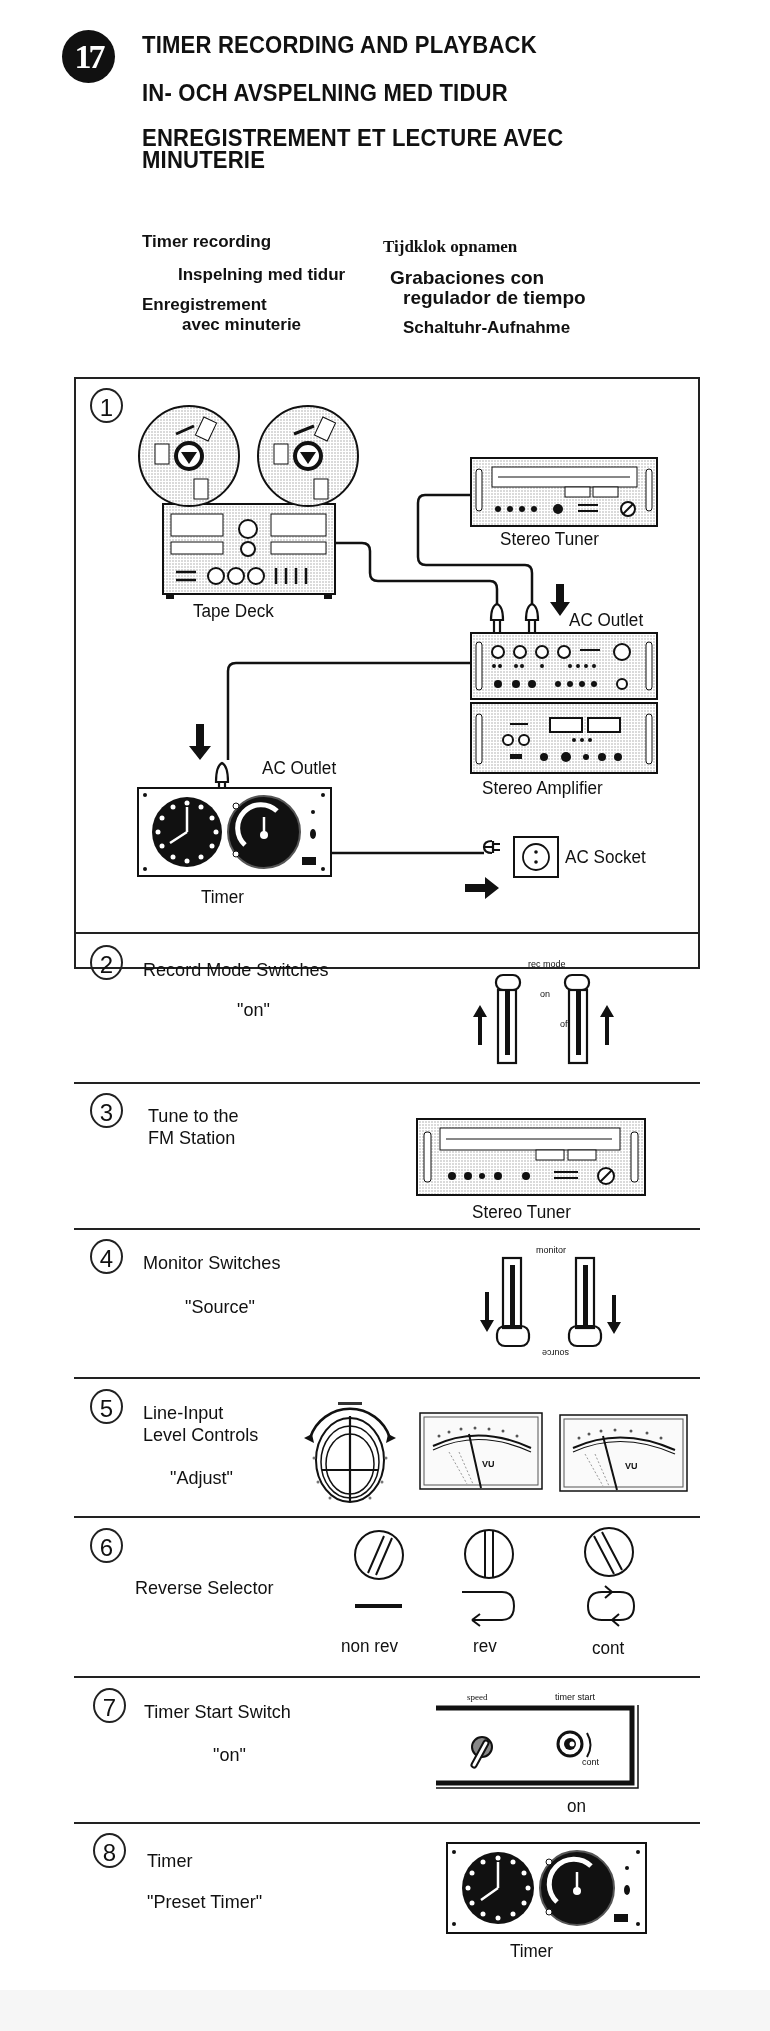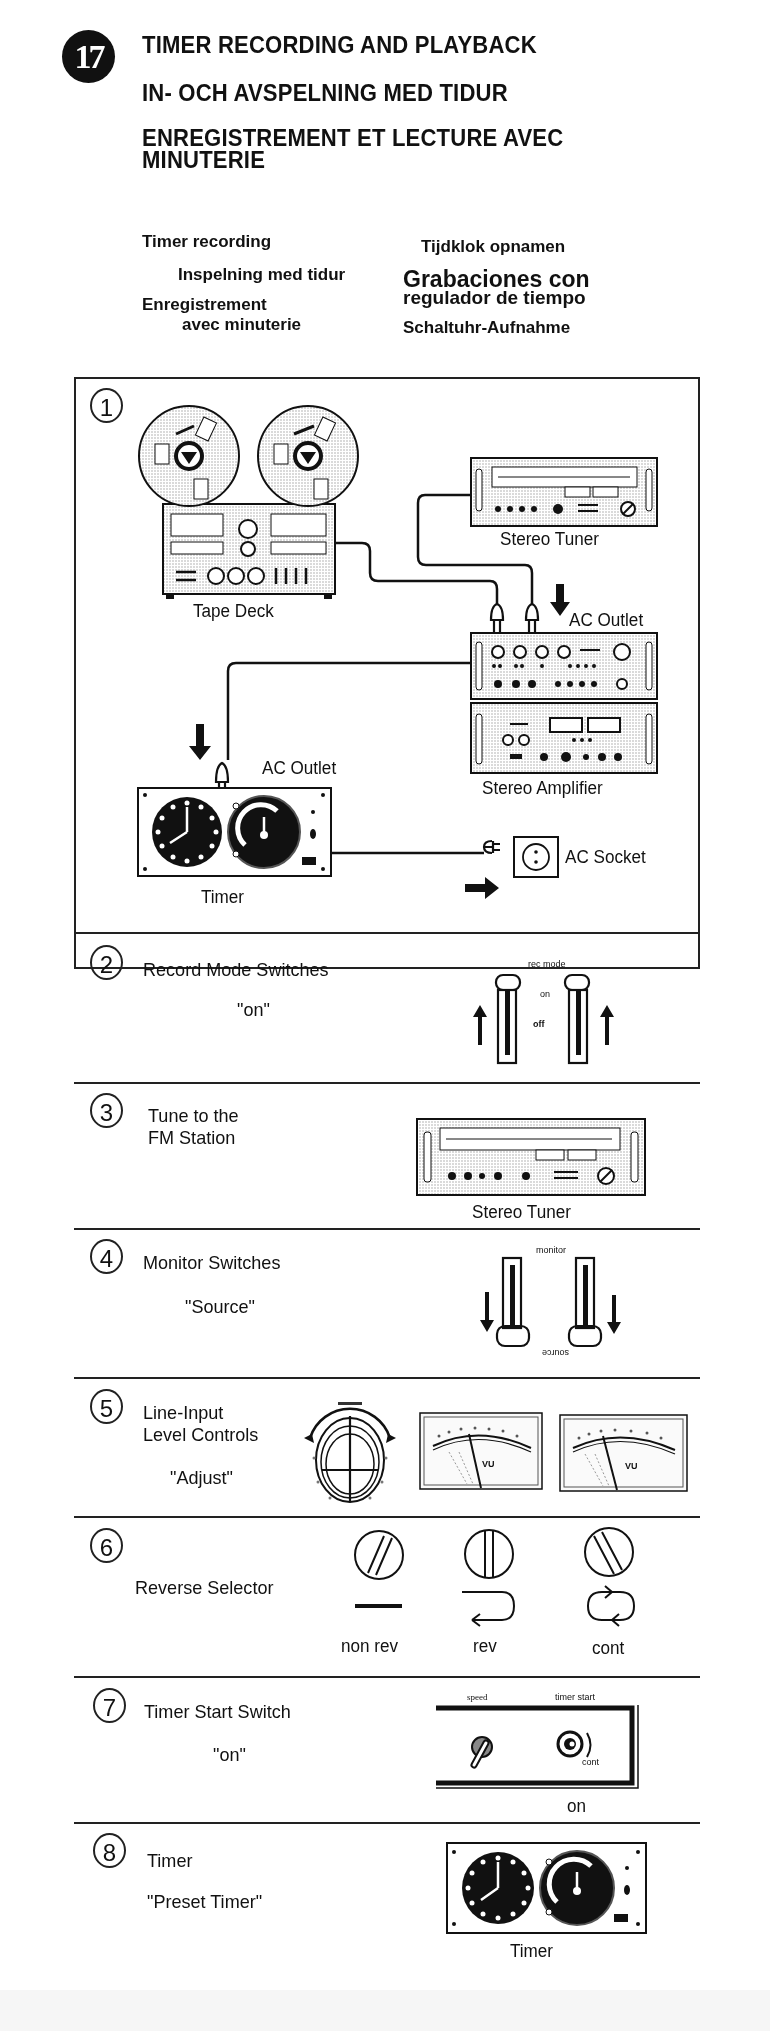--- a/index.html
+++ b/index.html
@@ -27,22 +27,22 @@
 <div class="badge17">17</div>
 <div class="t h1" style="left:142px; top:33px;">TIMER RECORDING AND PLAYBACK</div>
 <div class="t h1" style="left:142px; top:81px;">IN- OCH AVSPELNING MED TIDUR</div>
 <div class="t h1" style="left:142px; top:126px;">ENREGISTREMENT ET LECTURE AVEC</div>
 <div class="t h1" style="left:142px; top:148px;">MINUTERIE</div>
 
 <div class="t sub" style="left:142px; top:233px;">Timer recording</div>
 <div class="t sub" style="left:142px; top:266px;margin-left:36px;">Inspelning med tidur</div>
 <div class="t sub" style="left:142px; top:296px;">Enregistrement</div>
 <div class="t sub" style="left:142px; top:316px;margin-left:40px;">avec minuterie</div>
-<div class="t sub" style="left:421px; top:238px;">Tijdklok opnamen</div>
-<div class="t sub" style="left:403px; top:268px; font-size:23px;">Grabaciones con</div>
+<div class="t sub" style="left:383px; top:238px;font-family:Liberation Serif, serif;">Tijdklok opnamen</div>
+<div class="t sub" style="left:390px; top:268px; font-size:19px;">Grabaciones con</div>
 <div class="t sub" style="left:403px; top:288px; font-size:19px;">regulador de tiempo</div>
 <div class="t sub" style="left:403px; top:319px;">Schaltuhr-Aufnahme</div>
 
 <div class="frame"></div>
 <div class="divider" style="top:932px;"></div>
 <div class="divider" style="top:1082px;"></div>
 <div class="divider" style="top:1228px;"></div>
 <div class="divider" style="top:1377px;"></div>
 <div class="divider" style="top:1516px;"></div>
 <div class="divider" style="top:1676px;"></div>
@@ -250,21 +250,21 @@
       <rect x="100" y="20" width="24" height="15" rx="7"></rect>
       <rect x="104" y="35" width="18" height="73"></rect>
     </g>
     <rect x="40" y="35" width="5" height="65" fill="#111"></rect>
     <rect x="111" y="35" width="5" height="65" fill="#111"></rect>
     <path d="M13 90 V62 h-5 l7 -12 l7 12 h-5 V90 Z" fill="#111"></path>
     <path d="M140 90 V62 h-5 l7 -12 l7 12 h-5 V90 Z" fill="#111"></path>
   </svg>
   <div class="t tiny" style="left:528px; top:960px;">rec mode</div>
   <div class="t tiny" style="left:540px; top:990px;">on</div>
-  <div class="t tiny" style="left:533px; top:1020px;font-weight:bold;">off</div>
+  <div class="t tiny" style="left:560px; top:1020px;">off</div>
 </section>
 
 <section>
   <div class="num" style="left:90px; top:1093px;">3</div>
   <div class="t step" style="left:148px; top:1106px;">Tune to the</div>
   <div class="t step" style="left:148px; top:1128px;">FM Station</div>
   <svg style="left:416px; top:1118px;" width="232" height="80">
     <rect x="1" y="1" width="228" height="76" fill="url(#dots)" stroke="#111" stroke-width="2"></rect>
     <rect x="8" y="14" width="7" height="50" rx="3" fill="#fff" stroke="#111"></rect>
     <rect x="215" y="14" width="7" height="50" rx="3" fill="#fff" stroke="#111"></rect>

